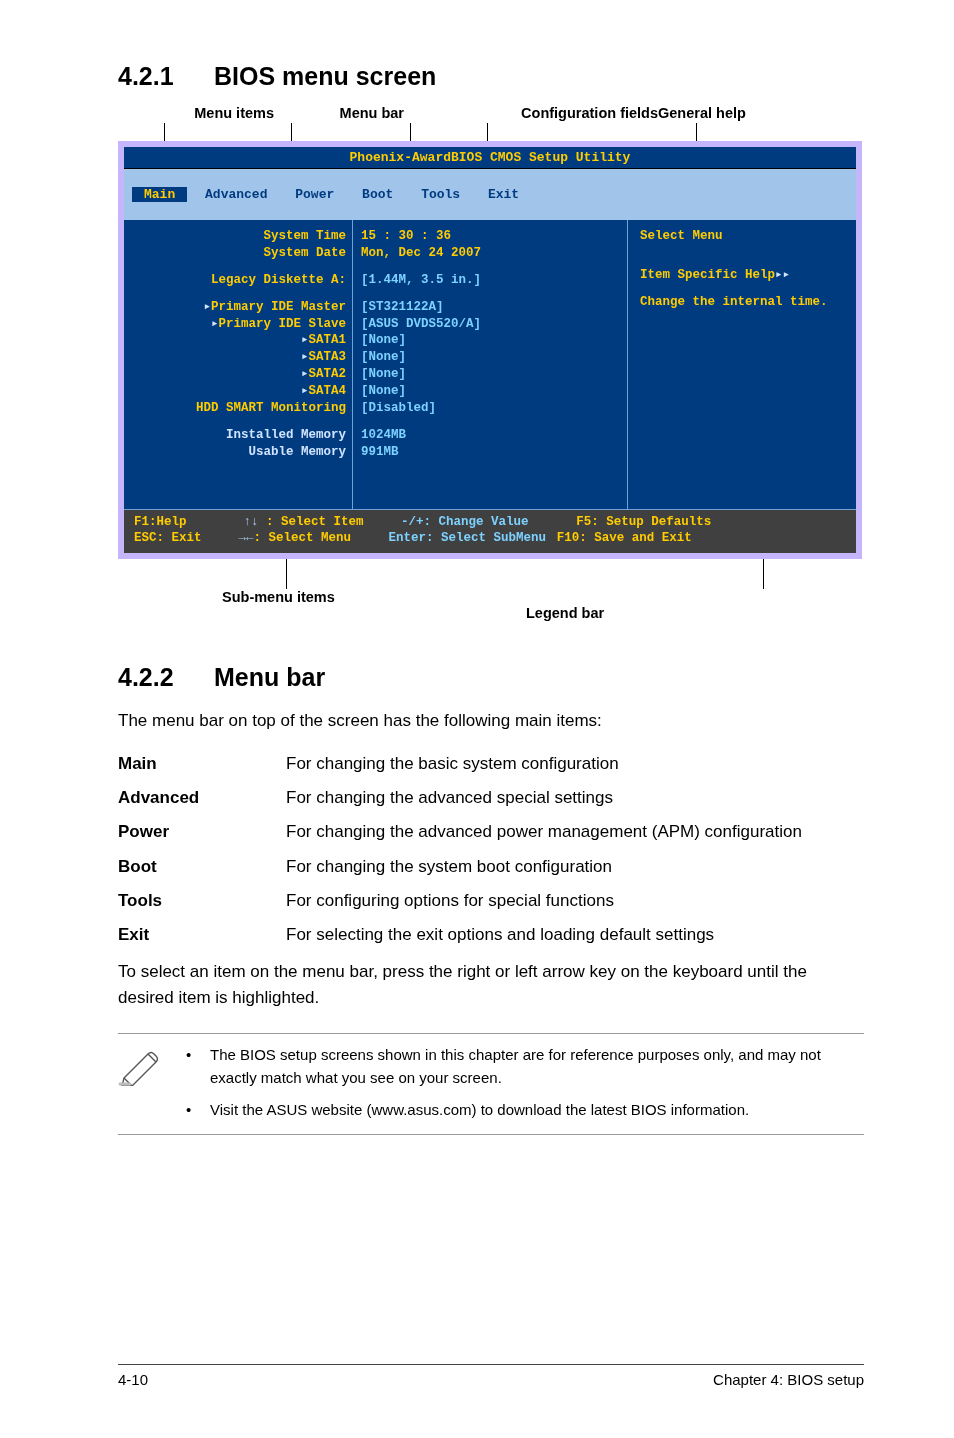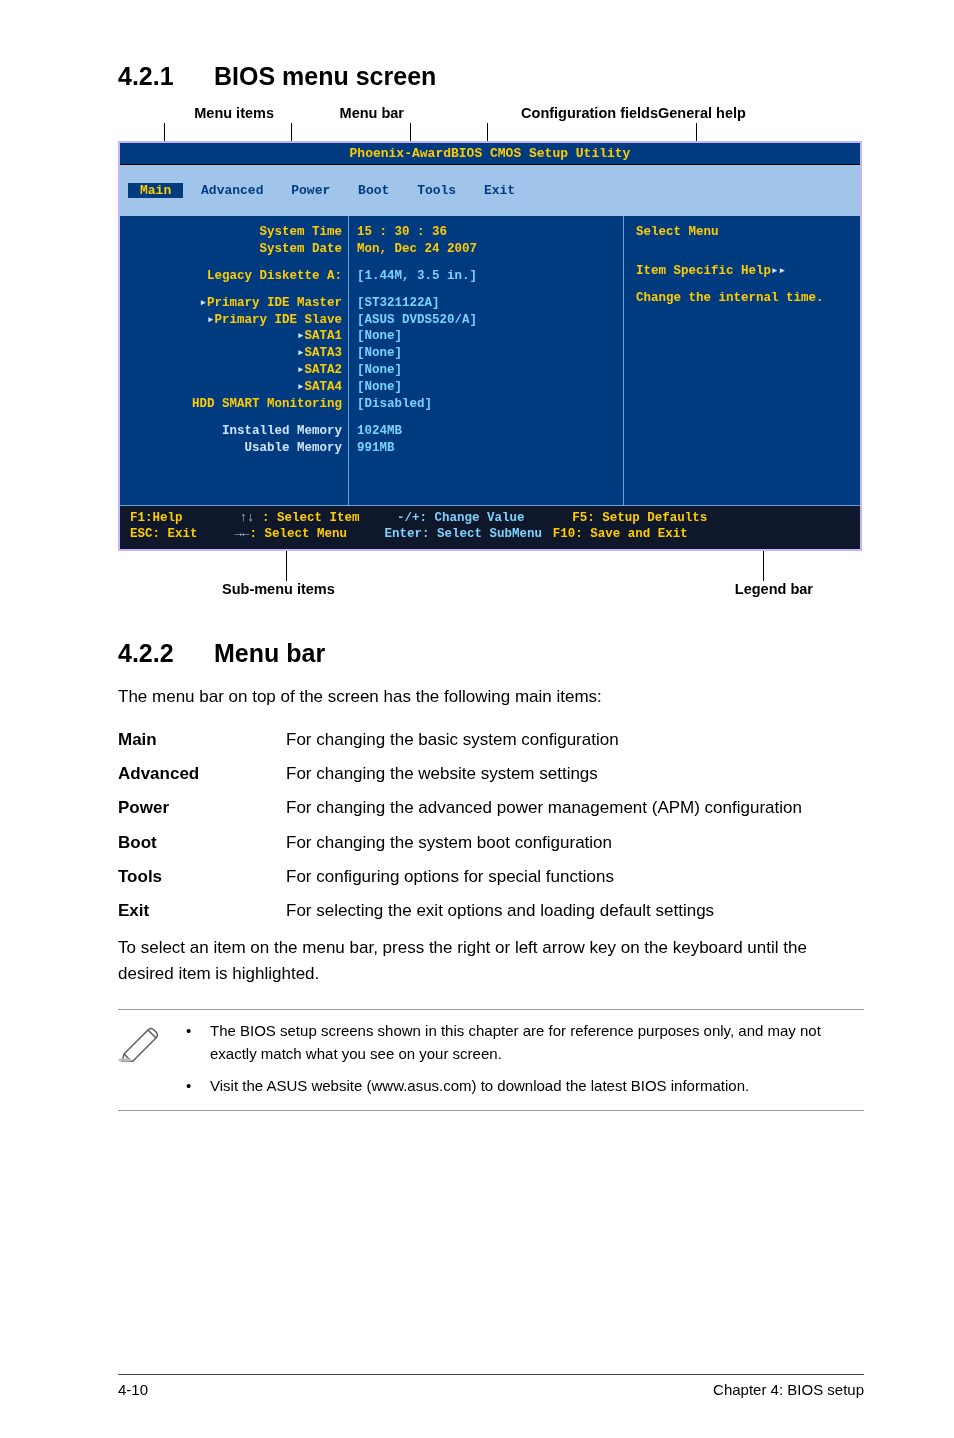--- a/index.html
+++ b/index.html
@@ -21,61 +21,61 @@
   .lbl-config { width: 254px; }
   .lbl-general { }
   .ticks-row { display:flex; margin-left:8px; height:18px; }
   .ticks-row span { display:inline-block; border-left:1.2px solid #000; height:18px; }
   .t1 { margin-left:38px; }
   .t2 { margin-left:126px; }
   .t3 { margin-left:118px; }
   .t4 { margin-left:76px; }
   .t5 { margin-left:208px; }
 
-  .bios-outer { width: 744px; border:2px solid #c4b5fd; background:#fff; }
+  .bios-outer { width: 744px; border:6px solid #c4b5fd; background:#fff; }
   .bios-title { background:#003b80; color:#ffcc00; font-family:"Courier New",monospace; font-weight:bold; font-size:13px; text-align:center; padding:3px 0; border-bottom:1px solid #000; }
   .bios-tabs { background:#a1c5ea; font-family:"Courier New",monospace; font-weight:bold; font-size:13px; padding:18px 8px; }
   .tab { display:inline-block; padding:0 10px; color:#003b80; }
   .tab.active { background:#003b80; color:#ffcc00; padding:0 12px; }
   .bios-body { display:flex; background:#003b80; font-family:"Courier New",monospace; font-size:12.5px; font-weight:bold; }
   .bios-left { width:228px; padding:8px 6px 20px 10px; color:#ffcc00; line-height:1.35;text-align:right; }
   .bios-left .nosub { color:#cfe4ff; }
   .sub-arrow { color:#cfe4ff; display:inline-block; width:12px; }
   .bios-mid { width:276px; border-left:1px solid #6fa3d6; border-right:1px solid #6fa3d6; padding:8px 8px 20px 8px; color:#7dd2ff; line-height:1.35; }
   .bios-mid .edit { color:#ffcc00; }
   .bios-right { flex:1; padding:8px 10px 20px 12px; color:#ffcc00; line-height:1.35; }
   .help-arrows { color:#cfe4ff; }
-  .bios-legend { background:#0f172a; color:#ffcc00; font-family:"Courier New",monospace; font-weight:bold; font-size:12.5px; padding:4px 20px 6px 10px; border-top:1px solid #6fa3d6; line-height:1.35; }
+  .bios-legend { background:#404040; color:#ffcc00; font-family:"Courier New",monospace; font-weight:bold; font-size:12.5px; padding:4px 20px 6px 10px; border-top:1px solid #6fa3d6; line-height:1.35; }
   .legend-grey { color:#a8c7e8; }
   .legend-cyan { color:#7dd2ff; }
   .legend-gold { color:#ffcc00; }
 
   .ticks-bottom { display:flex; margin-left:8px; height:30px; }
   .ticks-bottom span { display:inline-block; border-left:1.2px solid #000; height:30px; }
   .tb1 { margin-left:160px; }
   .tb2 { margin-left:476px; }
-  .labels-bottom { display:flex; font-size:14.5px; font-weight:bold; margin-left:8px; }
+  .labels-bottom { display:flex; font-size:14.5px; font-weight:bold; margin-left:8px;flex-direction:column; }
   .lb1 { margin-left:96px; }
   .lb2 { margin-left:400px; }
 
   .h-section2 { font-size:25px; font-weight:bold; margin:42px 0 16px 0; }
   .body-p { font-size:17px; line-height:1.55; margin-bottom:16px; }
   .def-table { display:table; font-size:17px; line-height:1.55; }
   .def-row { display:table-row; }
   .def-term { display:table-cell; font-weight:bold; width:168px; vertical-align:top; padding-bottom:8px; }
   .def-desc { display:table-cell; vertical-align:top; padding-bottom:8px; }
 
   .note-block { margin-top:22px; border-top:1px solid #999; border-bottom:1px solid #999; padding:10px 0 12px 0; display:flex; }
   .note-icon { width:62px; flex:none; padding-top:2px; }
   .note-items { flex:1; font-size:15px; line-height:1.5; }
   .note-items .ni { display:flex; margin-bottom:10px; }
   .note-items .ni:last-child { margin-bottom:0; }
   .note-items .bullet { width:30px; flex:none; text-align:left; padding-left:6px; }
 
-  .footer { position:absolute; left:0; right:0; bottom:40px; padding:0 90px 0 118px;text-align:center; }
+  .footer { position:absolute; left:0; right:0; bottom:50px; padding:0 90px 0 118px;text-align:center; }
   .footer-rule { border-top:1px solid #444; margin-bottom:6px; }
   .footer-row { display:flex; justify-content:space-between; font-size:15px; }
 
   svg.pencil { width:44px; height:40px; }
 </style>
 </head>
 <body>
 
 <div class="h-section">
   <span class="h-num">4.2.1</span><span>BIOS menu screen</span>
@@ -180,21 +180,21 @@
 
 <p class="body-p">The menu bar on top of the screen has the following main items:</p>
 
 <div class="def-table">
   <div class="def-row">
       <div class="def-term">Main</div>
       <div class="def-desc">For changing the basic system configuration</div>
     </div>
   <div class="def-row">
       <div class="def-term">Advanced</div>
-      <div class="def-desc">For changing the website system settings</div>
+      <div class="def-desc">For changing the advanced special settings</div>
     </div>
   <div class="def-row">
       <div class="def-term">Power</div>
       <div class="def-desc">For changing the advanced power management (APM) configuration</div>
     </div>
   <div class="def-row">
       <div class="def-term">Boot</div>
       <div class="def-desc">For changing the system boot configuration</div>
     </div>
   <div class="def-row">

